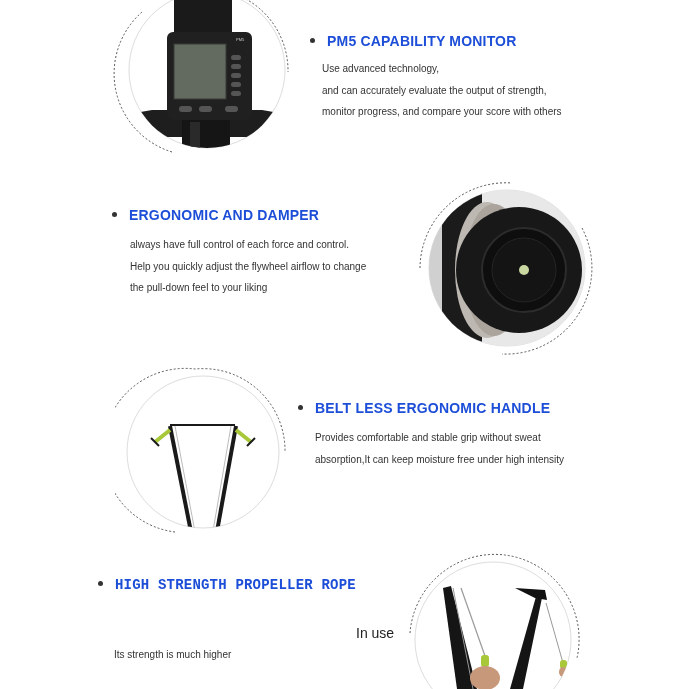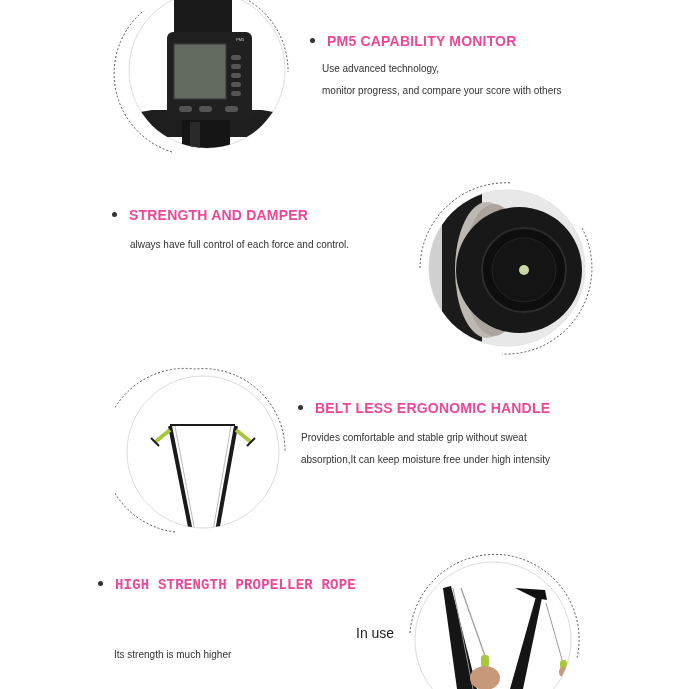--- a/index.html
+++ b/index.html
@@ -1,18 +1,18 @@
 <!DOCTYPE html>
 <html><head>
   <meta charset="utf-8">
   <style>
     html, body { margin: 0; padding: 0; background: #ffffff; }
     body { width: 691px; height: 689px; position: relative; overflow: hidden; font-family: "Liberation Sans", sans-serif; }
     .abs { position: absolute; }
-    .heading { position: absolute; font-family: "Liberation Sans", sans-serif; font-weight: bold; font-size: 14px; color: #ec4899; letter-spacing: 0.2px; white-space: nowrap; }
+    .heading { position: absolute; font-family: "Liberation Sans", sans-serif; font-weight: bold; font-size: 14px; color: #1d4ed8; letter-spacing: 0.2px; white-space: nowrap; }
     .heading .bullet { display: inline-block; width: 5px; height: 5px; border-radius: 50%; background: #333; margin-right: 12px; vertical-align: middle; position: relative; top: -2px; }
     .body-text { position: absolute; font-family: "Liberation Sans", sans-serif; font-size: 10px; color: #333; line-height: 21.5px; white-space: nowrap; }
     .body-text div { height: 21.5px; }
     .inuse { position: absolute; font-family: "Liberation Sans", sans-serif; font-size: 14px; color: #222; }
     svg { display: block; }
   </style>
 </head>
 <body>
 
 <div class="abs" style="left:112px; top:-8px; width:190px; height:175px;">
@@ -44,28 +44,31 @@
       <text x="124" y="49" font-size="4" fill="#ccc" font-family="Liberation Sans, sans-serif">PM5</text>
     </g>
   </svg>
 </div>
 
 <div class="heading" style="left:310px; top:33px;">
   <span class="bullet"></span><span>PM5 CAPABILITY MONITOR</span>
 </div>
 <div class="body-text" style="left:322px; top:58px;">
   <div>Use advanced technology,</div>
+  <div>and can accurately evaluate the output of strength,</div>
   <div>monitor progress, and compare your score with others</div>
 </div>
 
 <div class="heading" style="left:112px; top:207px;">
-  <span class="bullet"></span><span>STRENGTH AND DAMPER</span>
+  <span class="bullet"></span><span>ERGONOMIC AND DAMPER</span>
 </div>
 <div class="body-text" style="left:130px; top:234px;">
   <div>always have full control of each force and control.</div>
+  <div>Help you quickly adjust the flywheel airflow to change</div>
+  <div>the pull-down feel to your liking</div>
 </div>
 
 <div class="abs" style="left:412px; top:178px; width:190px; height:178px;">
   <svg width="190" height="178" viewBox="0 0 190 178">
     <defs>
         <clipPath id="c2">
           <circle cx="95" cy="90" r="78"></circle>
         </clipPath>
       </defs>
     <path d="M 8 90 A 86 86 0 0 1 100 5" fill="none" stroke="#555" stroke-width="1" stroke-dasharray="2,2"></path>
@@ -105,21 +108,21 @@
       <line x1="36" y1="76" x2="44" y2="84" stroke="#1a1a1a" stroke-width="2"></line>
       <line x1="121" y1="68" x2="136" y2="80" stroke="#a8c83a" stroke-width="4"></line>
       <line x1="132" y1="84" x2="140" y2="76" stroke="#1a1a1a" stroke-width="2"></line>
     </g>
   </svg>
 </div>
 
 <div class="heading" style="left:298px; top:400px;">
   <span class="bullet"></span><span>BELT LESS ERGONOMIC HANDLE</span>
 </div>
-<div class="body-text" style="left:301px; top:427px;">
+<div class="body-text" style="left:315px; top:427px;">
   <div>Provides comfortable and stable grip without sweat</div>
   <div>absorption,It can keep moisture free under high intensity</div>
 </div>
 
 <div class="heading" style="left:98px; top:577px;font-family:Liberation Mono, monospace;">
   <span class="bullet"></span><span>HIGH STRENGTH PROPELLER ROPE</span>
 </div>
 <div class="body-text" style="left:114px; top:601px; white-space: pre;">
   <div>Its strength is much higher</div>
   

